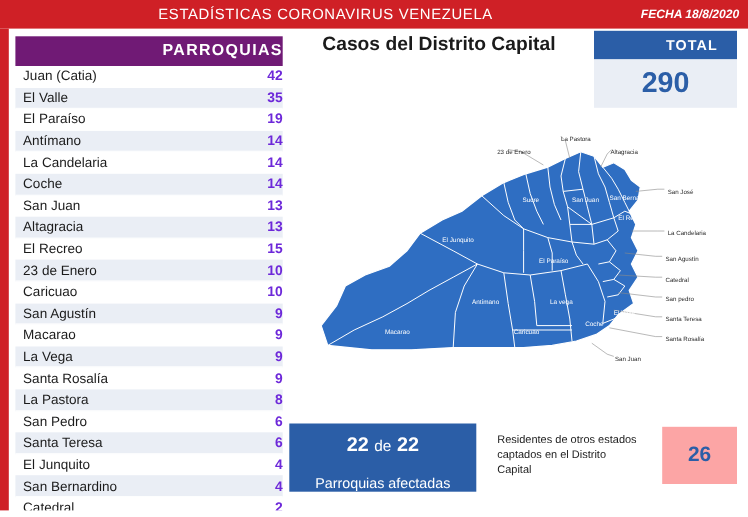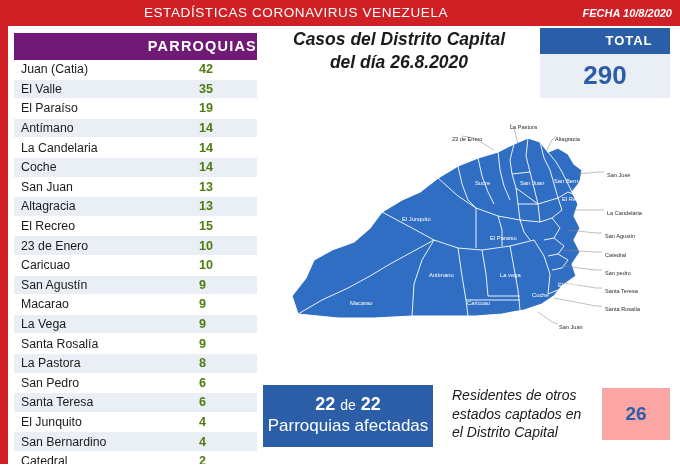--- a/index.html
+++ b/index.html
@@ -75,37 +75,36 @@
   .row.odd  { background: #ffffff; }
   .row.even { background: #eaeef5; }
   .row .name {
     flex: 1 1 auto;
     padding-left: 7px;
     white-space: nowrap;
     overflow: hidden;
   }
   .row .val {
     width: 58px;
-    text-align: left;
-    color: #4d7c0f;
+    text-align: right;
+    color: #6d28d9;
     font-weight: bold;
     font-size: 12.6px;
   }
 
   
   .headline {
     position: absolute;
     left: 268px; top: 28px;
     width: 262px;
     text-align: center;
     font-size: 17.5px;
     font-weight: bold;
     color: #1b1b1b;
     line-height: 1.3;
-    font-style: italic;
   }
 
   
   .total-box {
     position: absolute;
     left: 540px; top: 28px;
     width: 130px; height: 70px;
     background: #ffffff;
   }
   .total-label {
@@ -159,39 +158,38 @@
   .affected-num {
     margin-top: 9px;
     font-size: 18px;
     font-weight: bold;
   }
   .affected-num .de {
     font-size: 14px;
     font-weight: normal;
   }
   .affected-cap {
-    margin-top: 1px;
-    font-size: 17px;
+    margin-top: 17px;
+    font-size: 13px;
   }
 
   
   .residents {
     position: absolute;
     left: 452px; top: 388px;
     width: 218px; height: 52px;
     display: flex;
     align-items: center;
   }
   .residents-text {
     width: 150px;
-    font-size: 14px;
+    font-size: 10px;
     color: #1b1b1b;
     line-height: 1.35;
-    padding-right: 8px;
-    font-style: italic;
+    padding-right: 22px;
   }
   .residents-val {
     flex: 1 1 auto;
     height: 52px;
     background: #fca5a5;
     color: #2b5ea7;
     font-size: 19px;
     font-weight: bold;
     display: flex;
     align-items: center;
@@ -204,21 +202,21 @@
     left: 0; bottom: 0;
     width: 680px; height: 6px;
     background: #ffffff;
   }
 </style>
 </head>
 <body>
 
 <div class="banner">
   <div class="banner-title">ESTADÍSTICAS CORONAVIRUS VENEZUELA</div>
-  <div class="banner-date">FECHA 10/8/2020</div>
+  <div class="banner-date">FECHA 18/8/2020</div>
 </div>
 
 <div class="left-rail"></div>
 
 <div class="table-wrap">
   <div class="table-head">PARROQUIAS</div>
   <div id="rows-container">
       <div class="row odd">
         <div class="name">Juan (Catia)</div>
         <div class="val">42</div>
@@ -301,21 +299,20 @@
       </div>
       <div class="row odd">
         <div class="name">Catedral</div>
         <div class="val">2</div>
       </div>
     </div>
 </div>
 
 <div class="headline">
   <div>Casos del Distrito Capital</div>
-  <div>del día 26.8.2020</div>
 </div>
 
 <div class="total-box">
   <div class="total-label">TOTAL</div>
   <div class="total-value">290</div>
 </div>
 
 <div class="map-area">
   <svg width="418" height="260" viewBox="0 0 418 260">
     <g>

